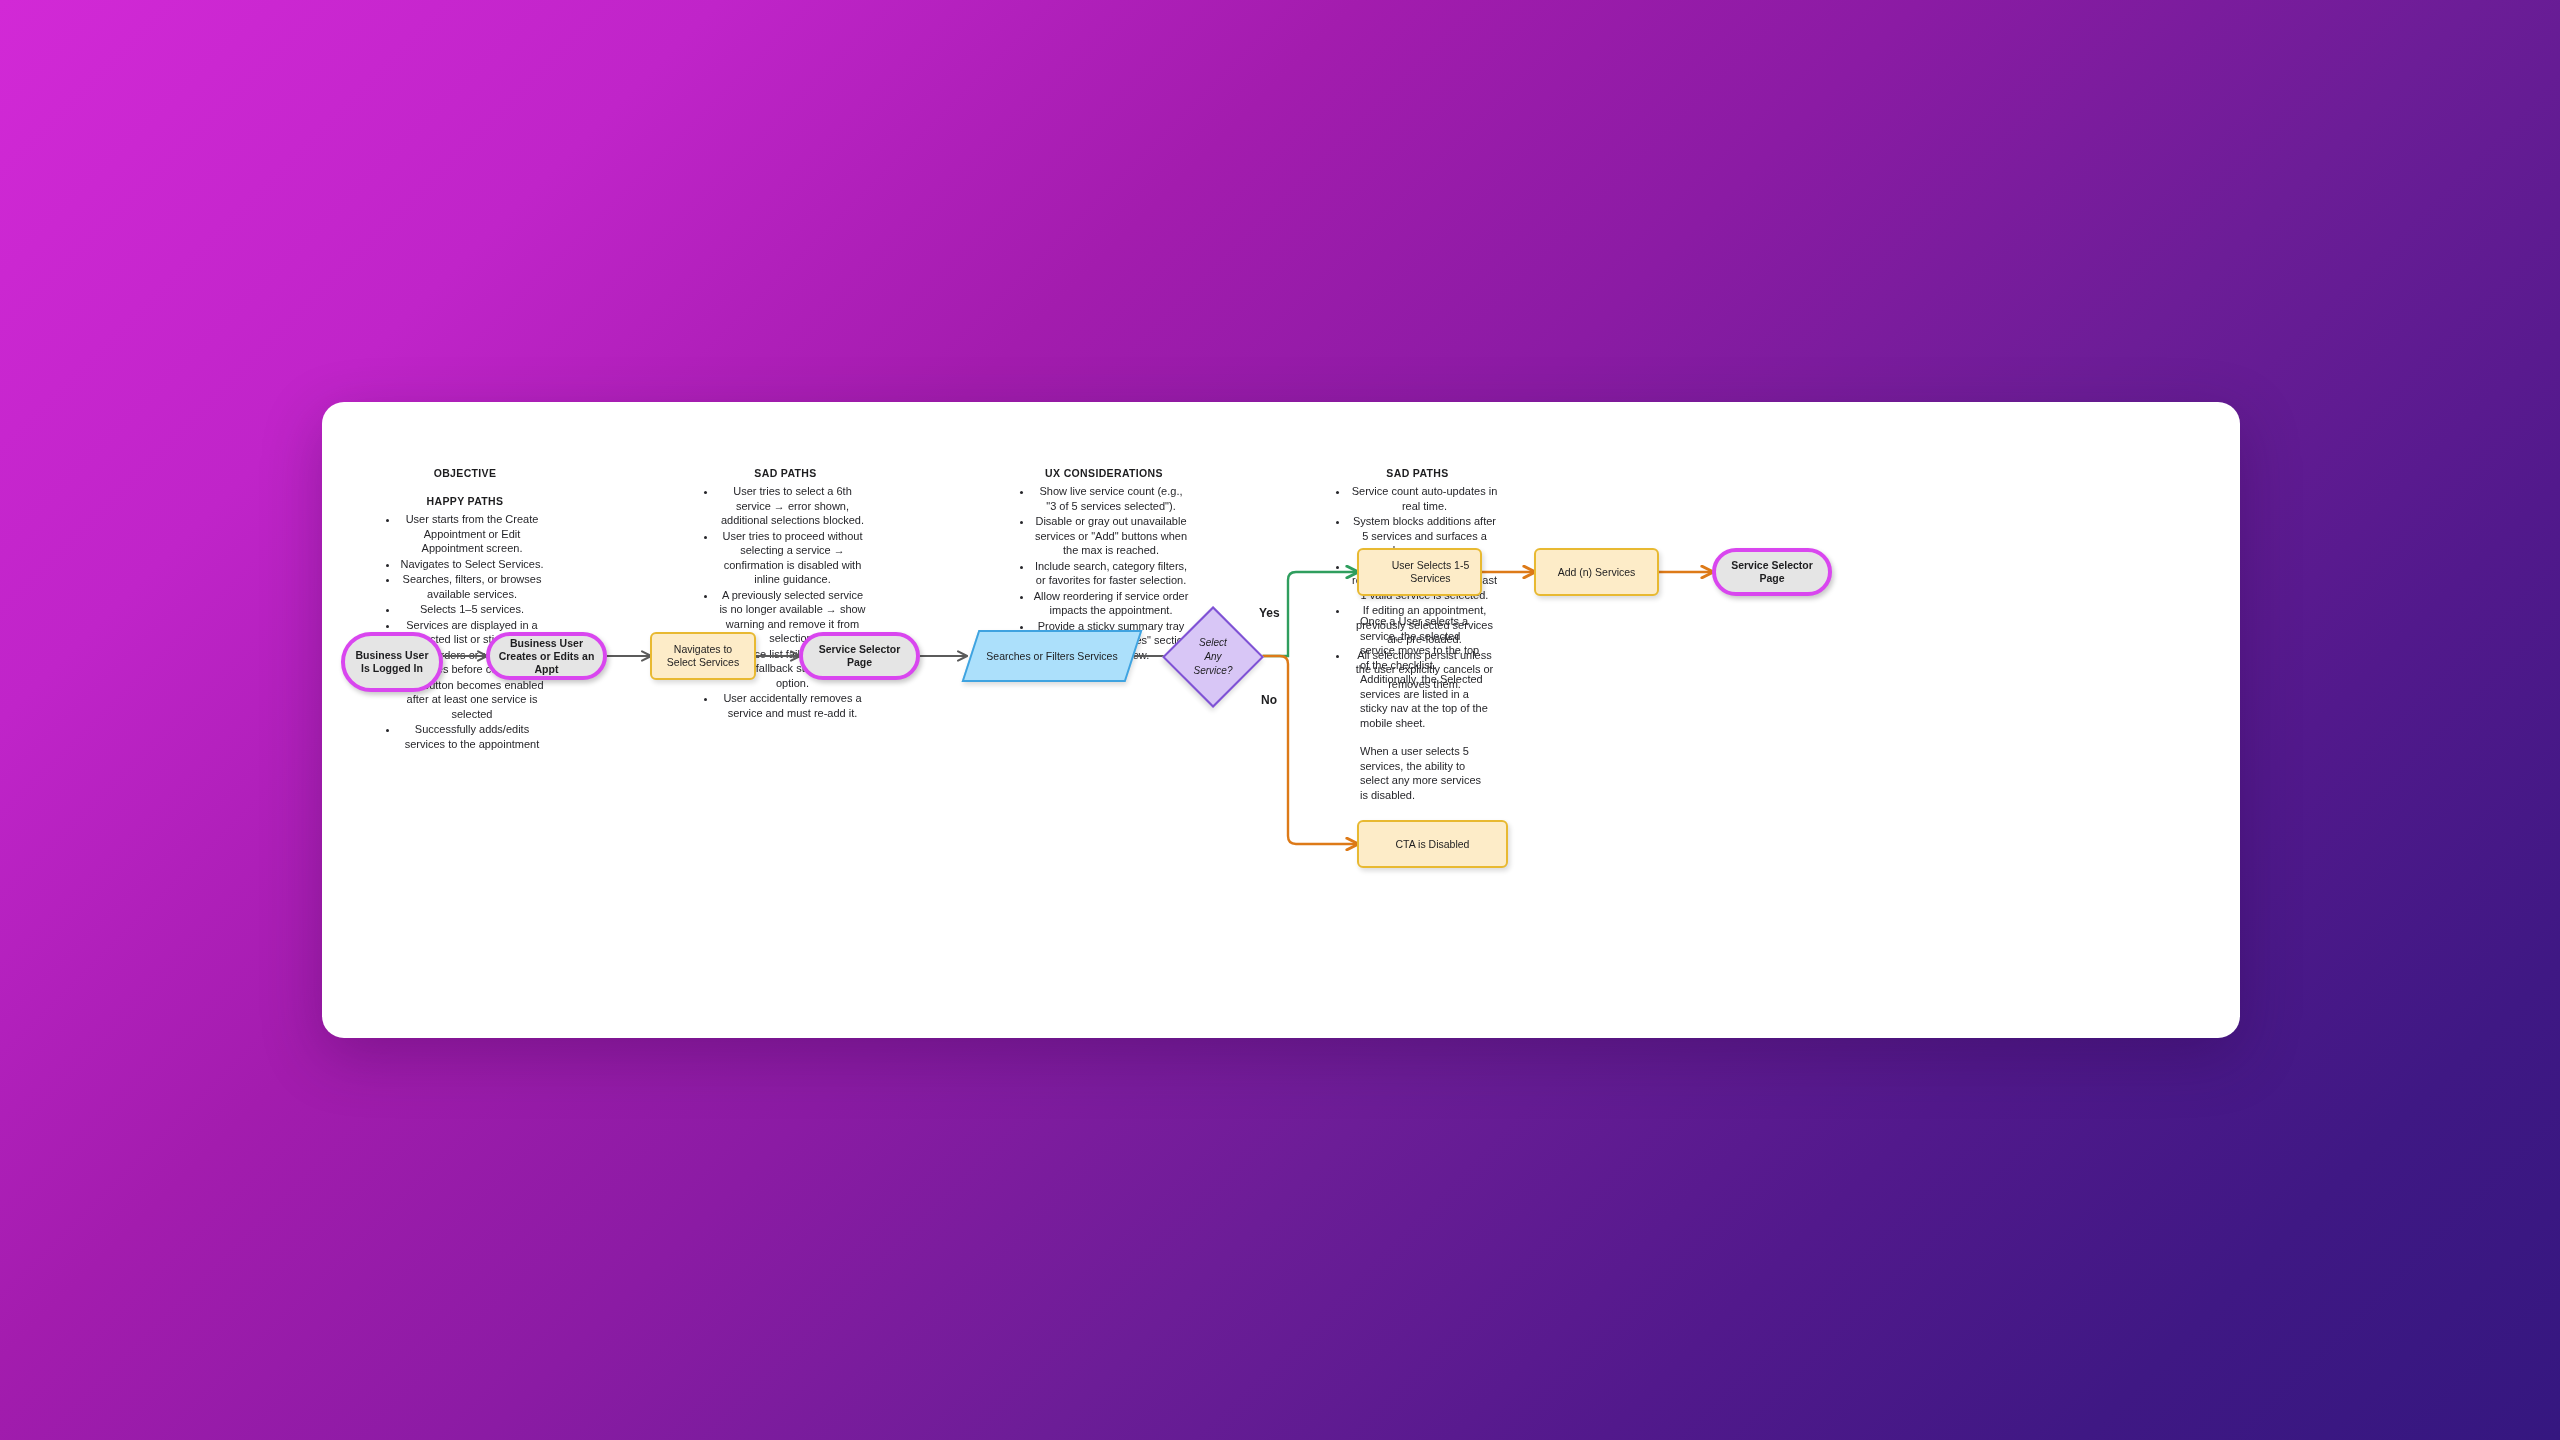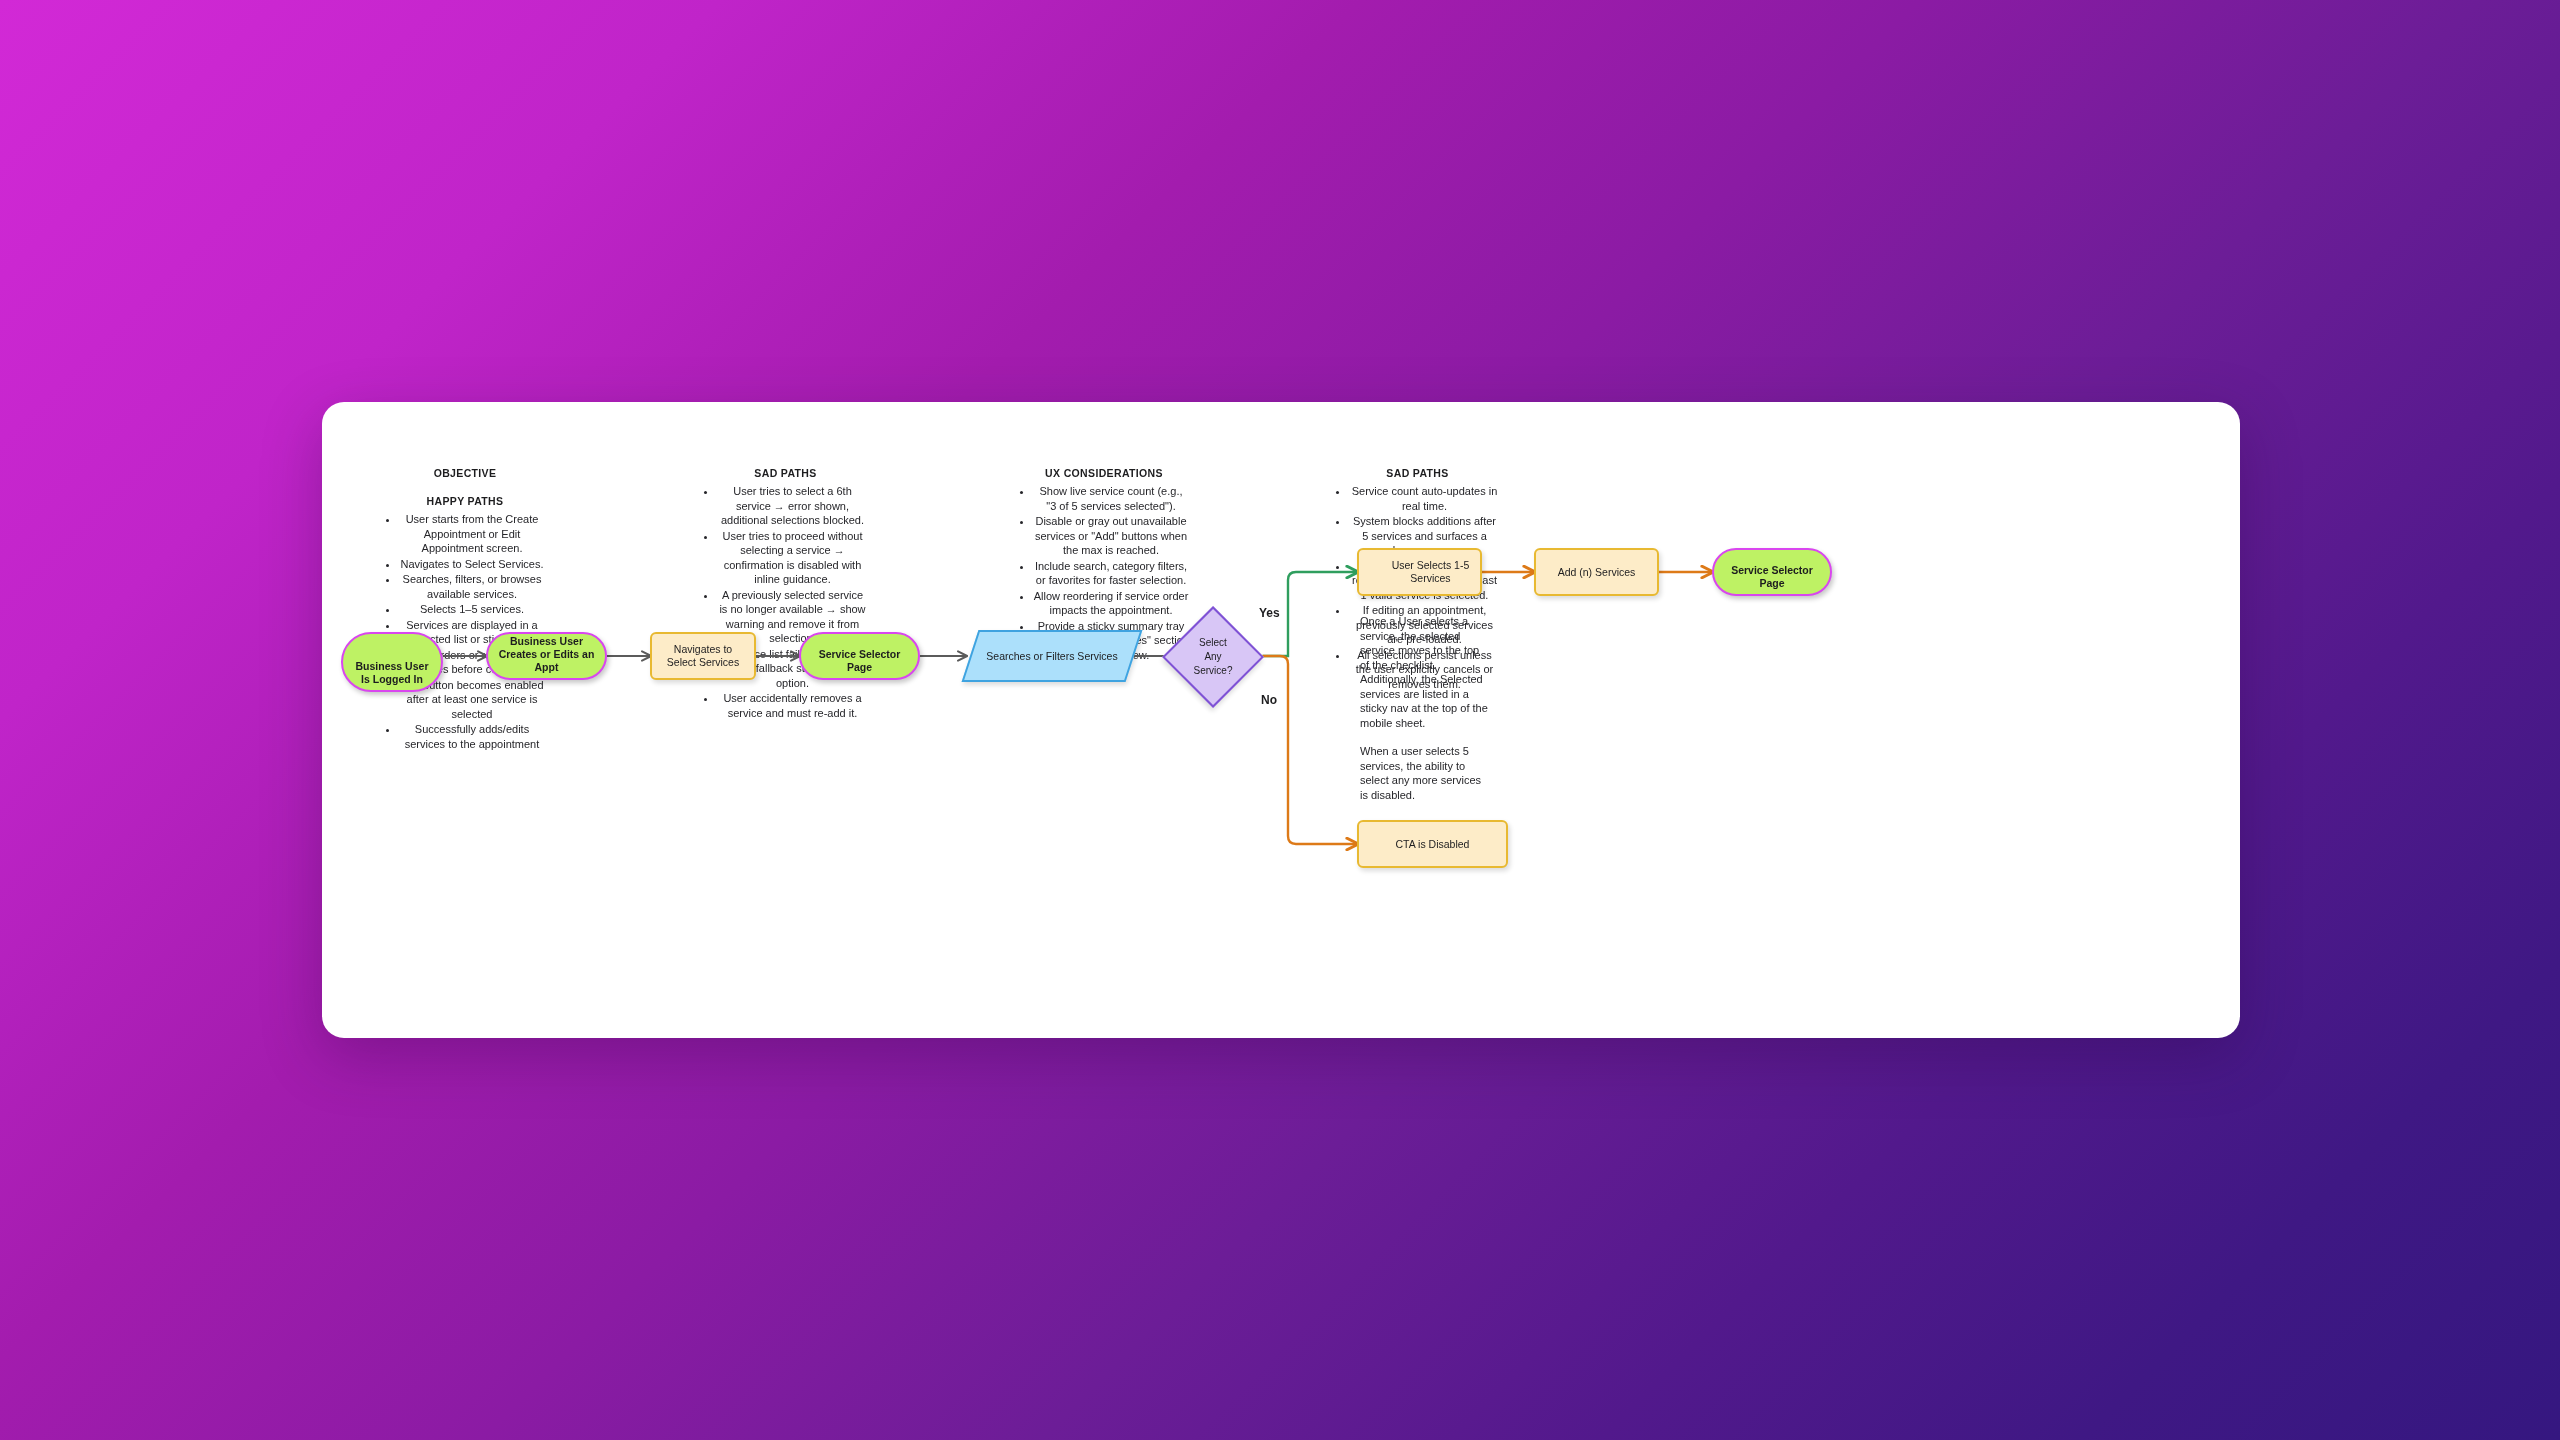--- a/index.html
+++ b/index.html
@@ -94,26 +94,25 @@
     text-align: center;
     box-sizing: border-box;
     font-size: 10.5px;
     line-height: 13px;
     color: #1d1d1f;
     padding: 4px 8px;
   }
 
   
   .node-terminator {
-    background: #bef264;
-    border: 2px solid #d946ef;
+    background: #e5e5e5;
+    border: 4px solid #d946ef;
     border-radius: 30px;
     font-weight: bold;
     box-shadow: 2px 3px 5px rgba(0,0,0,0.22);
-    align-items: flex-end;
   }
 
   
   .node-process {
     background: #fdecc8;
     border: 2px solid #e8b931;
     border-radius: 6px;
     font-weight: normal;
     box-shadow: 2px 3px 5px rgba(0,0,0,0.14);
   }
@@ -141,20 +140,21 @@
     justify-content: center;
     text-align: center;
     font-size: 10.5px;
     line-height: 13px;
     color: #1d1d1f;
   }
 
   
   .node-decision-wrap {
     position: absolute;
+    font-style: italic;
   }
   .node-decision-shape {
     position: absolute;
     left: 50%;
     top: 50%;
     width: 70.7%;
     height: 70.7%;
     margin-left: -35.35%;
     margin-top: -35.35%;
     background: #d8c6f6;

